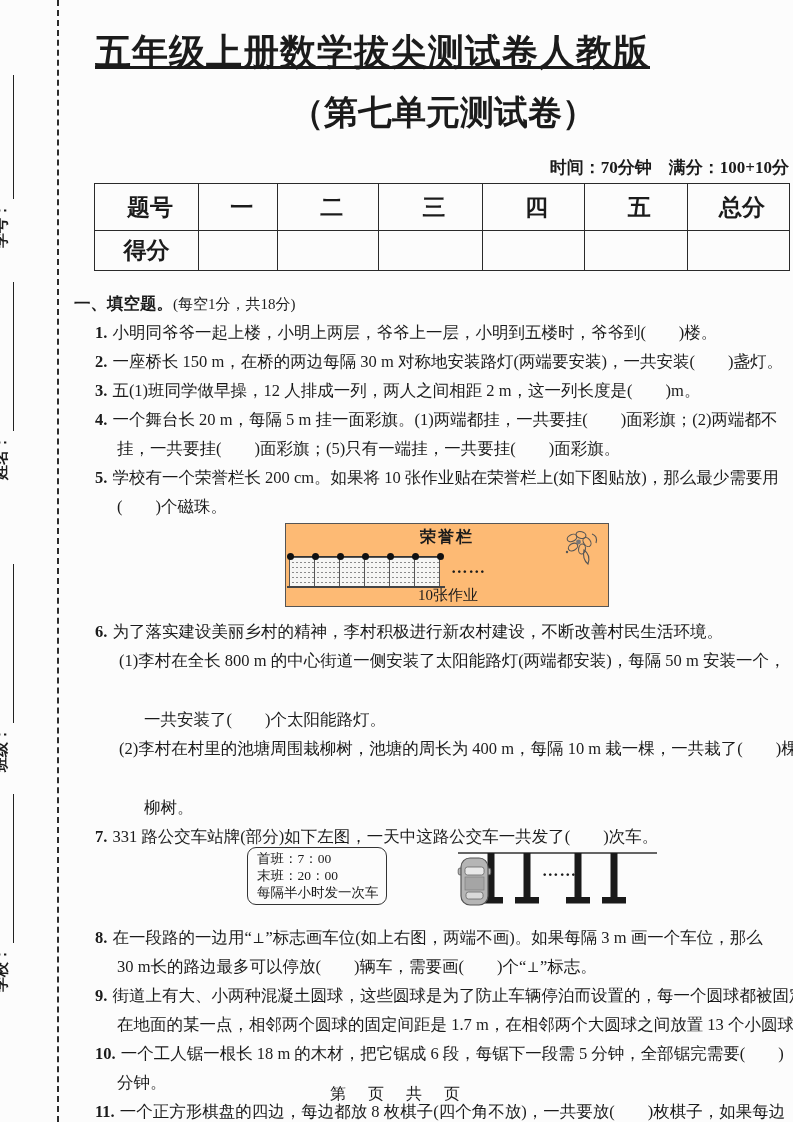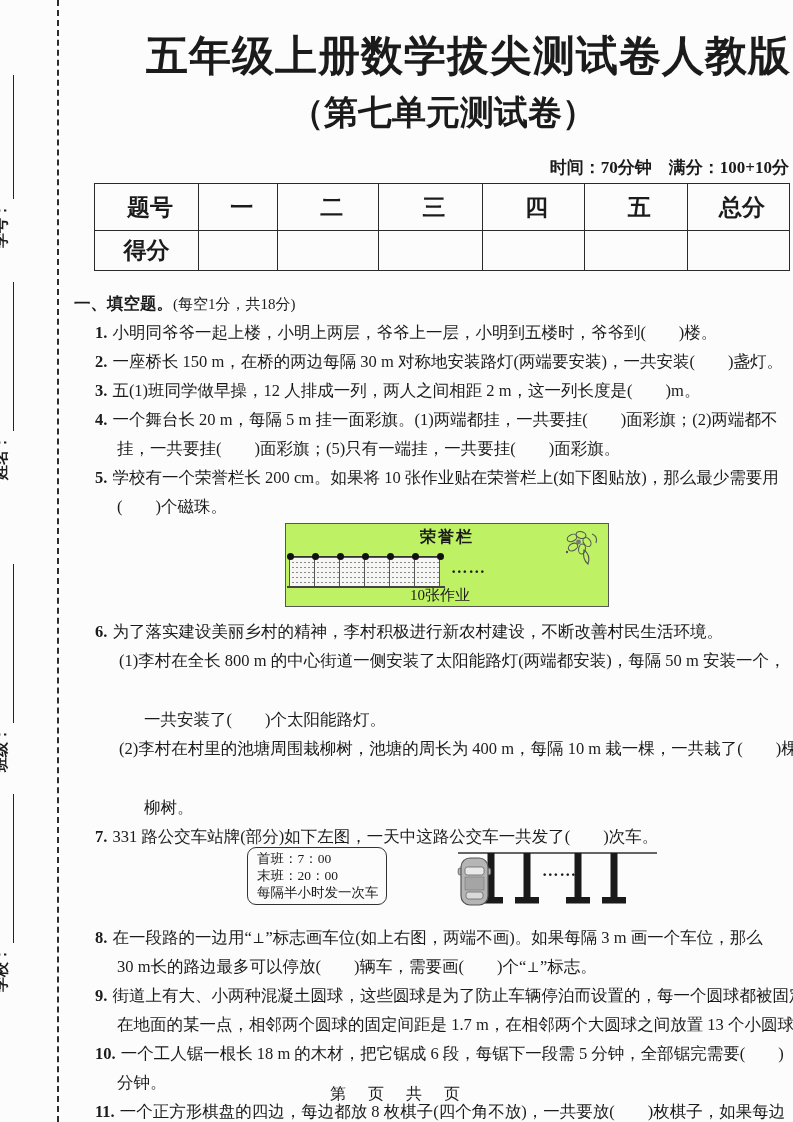--- a/index.html
+++ b/index.html
@@ -15,23 +15,23 @@
   }
   .sb-field {
     position:absolute; height:26px; display:flex; align-items:baseline;
     transform-origin:0 100%; transform:rotate(-90deg);
   }
   .sb-label { font-size:15px; white-space:nowrap; font-weight:bold; }
   .sb-blank { flex:1; height:1px; align-self:flex-end; margin:0 2px 4px 4px;
     border-bottom:1.7px solid #222; }
   
   .page-title {
-    position:absolute; left:95px; top:28px; width:696px; text-align:right;
-    font-size:42px; font-weight:900; letter-spacing:1px;
-    font-family:"Liberation Sans", sans-serif; white-space:nowrap;
+    position:absolute; left:95px; top:28px; width:696px; text-align:left;
+    font-size:36px; font-weight:900; letter-spacing:1px;
+    font-family:"Liberation Sans", sans-serif; white-space:nowrap;text-decoration:underline;
   }
   .page-subtitle {
     position:absolute; left:95px; top:90px; width:696px; text-align:center;
     font-size:34px; font-weight:900;
     font-family:"Liberation Sans", sans-serif; white-space:nowrap;
   }
   .exam-meta {
     position:absolute; left:95px; top:156px; width:694px; text-align:right;
     font-size:17px; font-weight:bold; white-space:nowrap;
   }
@@ -55,35 +55,35 @@
   .qnum { font-weight:bold; margin-right:5px; }
   .heading { margin-left:-21px; font-weight:bold;margin-top:21px; }
   .heading .note { font-weight:normal; font-size:15px; }
   .cont    { padding-left:22px; }
   .sub     { padding-left:24px; }
   .subcont { padding-left:49px;margin-top:30px; }
   
   .fig5 { position:relative; height:84px; margin:2px 0 10px 0; }
   .hb-box {
     position:absolute; left:190px; top:0; width:322px; height:82px;
-    border:1.4px solid #555; background:#bef264;
+    border:1.4px solid #555; background:#fdba74;
   }
   .hb-title { position:absolute; left:0; top:3px; width:100%; text-align:center;
     font-size:16px; font-weight:bold; letter-spacing:2px; }
   .hb-papers { position:absolute; left:4px; top:33px; display:flex; }
   .hb-paper {
     width:24px; height:28px; border:1px solid #555; margin-left:-1px;
     background-image:radial-gradient(circle,#8a8a8a 0.8px,transparent 0.9px);
     background-size:4px 5px; background-position:1px 2px; background-color:#f6f6f4;
   }
   .hb-topline { position:absolute; left:2px; top:32px; width:152px; border-top:1.6px solid #333; }
   .hb-baseline { position:absolute; left:1px; top:62px; width:158px; border-top:2.2px solid #444; }
   .hb-pin { position:absolute; width:7px; height:7px; border-radius:50%; background:#111; top:29px; }
   .hb-ellipsis { position:absolute; left:165px; top:34px; font-weight:bold; letter-spacing:1px; }
-  .hb-caption { position:absolute; left:124px; top:62px; font-size:15px; white-space:nowrap;text-align:center; }
+  .hb-caption { position:absolute; left:132px; top:62px; font-size:15px; white-space:nowrap;text-align:center; }
   .hb-flower { position:absolute; right:8px; top:4px; }
   
   .fig7 { position:relative; height:78px; margin-top:-6px; }
   .bus-sign {
     position:absolute; left:152px; top:2px; width:140px; height:58px;
     border:1.7px solid #333; border-radius:9px; box-sizing:border-box;
     padding:2px 0 0 9px;
   }
   .bus-sign .bs-line { font-size:13.5px; line-height:17px; white-space:nowrap; }
   .parking { position:absolute; left:360px; top:-2px; }

